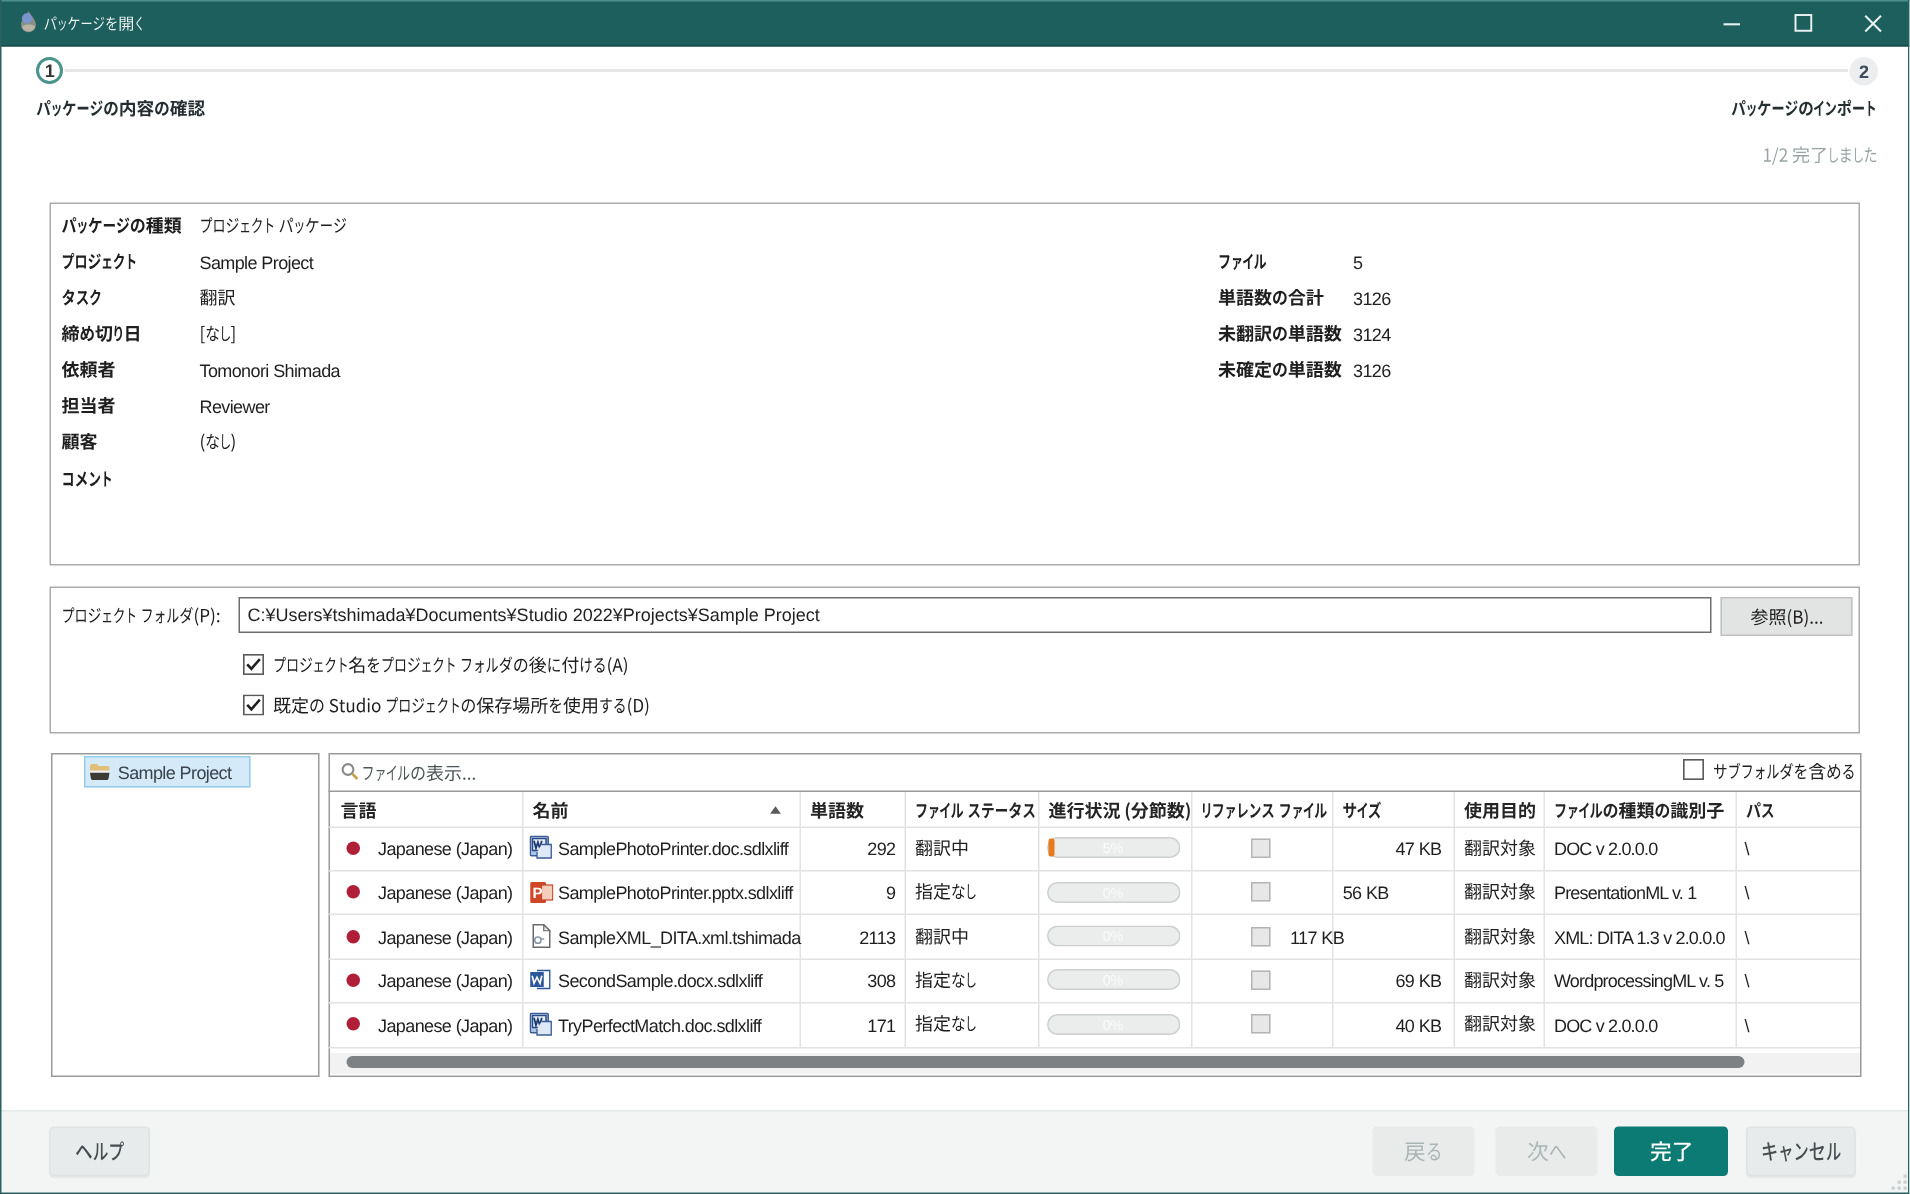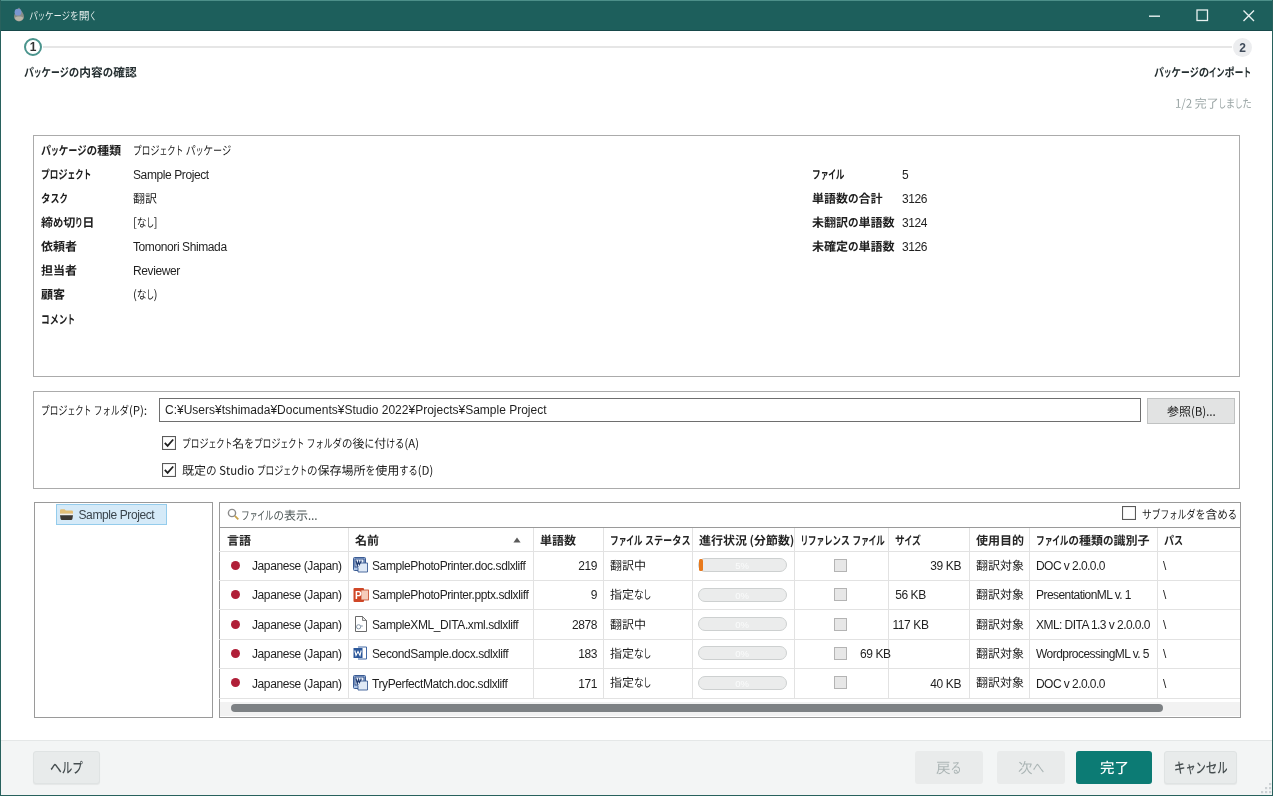--- a/index.html
+++ b/index.html
@@ -425,33 +425,33 @@
 <div style="position:absolute;left:219px;top:580.0px;width:1021px;height:1px;background:#e2e2e2"></div>
 <div style="position:absolute;left:230.5px;top:560.7px;width:9px;height:9px;border-radius:50%;background:#b01f38"></div>
 <div class="lat" style="left:252px;top:559.9px">Japanese (Japan)</div>
 <svg class="abs" style="left:353px;top:557.2px" width="16" height="16" viewBox="0 0 16 16">
     <rect x="0.5" y="0.5" width="12" height="13" rx="1" fill="#aec6e8" stroke="#3b5c94"></rect>
     <rect x="2" y="2" width="9" height="8" fill="#e9f0fa" stroke="#2a4a85" stroke-width="1"></rect>
     <path d="M3 3.5 L4.3 8.5 L5.6 4.5 L6.9 8.5 L8.2 3.5" stroke="#1f3a70" stroke-width="1.2" fill="none"></path>
     <path d="M8 6 L14.5 6 L14.5 15 L5 15 L5 11" fill="#dfe9f6" stroke="#3b5c94" stroke-width="0.9"></path>
   </svg>
 <div class="lat" style="left:372px;top:559.9px">SamplePhotoPrinter.doc.sdlxliff</div>
-<div class="lat" style="left:480px;top:559.9px;width:117px;text-align:right">219</div>
+<div class="lat" style="left:480px;top:559.9px;width:117px;text-align:right">292</div>
 <svg class="jt" style="left:610.0px;top:558.7px" width="36.00" height="14.16" viewBox="0 -900 3000 1180" fill="#1f1f1f">
     <use href="#g58" x="0"></use>
     <use href="#g59" x="1000"></use>
     <use href="#g142" x="2000"></use>
   </svg>
 <svg class="abs" style="left:697.5px;top:558.2px" width="89" height="14" viewBox="0 0 89 14">
 <rect x="0.5" y="0.5" width="88" height="13" rx="6.5" fill="#ebecec" stroke="#cdd0d0"></rect>
     <rect x="1" y="1" width="4" height="12" rx="1.5" fill="#e8791c"></rect>
 <text x="44" y="10.5" font-family="Liberation Sans" font-size="9.5" fill="#fafbfb" text-anchor="middle">5%</text>
   </svg>
 <div class="abs" style="left:833.5px;top:558.7px;width:13px;height:13px;background:#e7e7e7;border:1px solid #b4b4b4"></div>
-<div class="lat" style="left:860px;top:559.9px;width:101px;text-align:right">39 KB</div>
+<div class="lat" style="left:860px;top:559.9px;width:101px;text-align:right">47 KB</div>
 <svg class="jt" style="left:976.0px;top:558.7px" width="48.00" height="14.16" viewBox="0 -900 4000 1180" fill="#1f1f1f">
     <use href="#g58" x="0"></use>
     <use href="#g59" x="1000"></use>
     <use href="#g143" x="2000"></use>
     <use href="#g144" x="3000"></use>
   </svg>
 <div class="lat n" style="left:1036px;top:559.9px">DOC v 2.0.0.0</div>
 <div class="lat" style="left:1163px;top:559.9px">\</div>
 <div style="position:absolute;left:219px;top:609.4px;width:1021px;height:1px;background:#e2e2e2"></div>
 <div style="position:absolute;left:230.5px;top:590.1px;width:9px;height:9px;border-radius:50%;background:#b01f38"></div>
@@ -485,63 +485,63 @@
 <div class="lat" style="left:1163px;top:589.3px">\</div>
 <div style="position:absolute;left:219px;top:638.8px;width:1021px;height:1px;background:#e2e2e2"></div>
 <div style="position:absolute;left:230.5px;top:619.5px;width:9px;height:9px;border-radius:50%;background:#b01f38"></div>
 <div class="lat" style="left:252px;top:618.7px">Japanese (Japan)</div>
 <svg class="abs" style="left:353px;top:616.0px" width="16" height="16" viewBox="0 0 16 16">
     <path d="M2.5 0.5 L9.5 0.5 L13.5 4.5 L13.5 15.5 L2.5 15.5 Z" fill="#fff" stroke="#6a6a6a"></path>
     <path d="M9.5 0.5 L9.5 4.5 L13.5 4.5 Z" fill="#e6e6e6" stroke="#6a6a6a" stroke-width="0.8"></path>
     <circle cx="5.6" cy="10.8" r="2.1" fill="none" stroke="#8899aa" stroke-width="1"></circle>
     <path d="M7.5 10 L9.8 10" stroke="#8899aa" stroke-width="1"></path>
   </svg>
-<div class="lat" style="left:372px;top:618.7px">SampleXML_DITA.xml.sdlxliff</div>
-<div class="lat" style="left:480px;top:618.7px;width:117px;text-align:right">2878</div>
+<div class="lat" style="left:372px;top:618.7px">SampleXML_DITA.xml.tshimada</div>
+<div class="lat" style="left:480px;top:618.7px;width:117px;text-align:right">2113</div>
 <svg class="jt" style="left:610.0px;top:617.5px" width="36.00" height="14.16" viewBox="0 -900 3000 1180" fill="#1f1f1f">
     <use href="#g58" x="0"></use>
     <use href="#g59" x="1000"></use>
     <use href="#g142" x="2000"></use>
   </svg>
 <svg class="abs" style="left:697.5px;top:617.0px" width="89" height="14" viewBox="0 0 89 14">
 <rect x="0.5" y="0.5" width="88" height="13" rx="6.5" fill="#ebecec" stroke="#cdd0d0"></rect>
 <text x="44" y="10.5" font-family="Liberation Sans" font-size="9.5" fill="#fafbfb" text-anchor="middle">0%</text>
   </svg>
 <div class="abs" style="left:833.5px;top:617.5px;width:13px;height:13px;background:#e7e7e7;border:1px solid #b4b4b4"></div>
-<div class="lat" style="left:860px;top:618.7px;width:101px;text-align:center">117 KB</div>
+<div class="lat" style="left:860px;top:618.7px;width:101px;text-align:left">117 KB</div>
 <svg class="jt" style="left:976.0px;top:617.5px" width="48.00" height="14.16" viewBox="0 -900 4000 1180" fill="#1f1f1f">
     <use href="#g58" x="0"></use>
     <use href="#g59" x="1000"></use>
     <use href="#g143" x="2000"></use>
     <use href="#g144" x="3000"></use>
   </svg>
 <div class="lat n" style="left:1036px;top:618.7px">XML: DITA 1.3 v 2.0.0.0</div>
 <div class="lat" style="left:1163px;top:618.7px">\</div>
 <div style="position:absolute;left:219px;top:668.2px;width:1021px;height:1px;background:#e2e2e2"></div>
 <div style="position:absolute;left:230.5px;top:648.9px;width:9px;height:9px;border-radius:50%;background:#b01f38"></div>
 <div class="lat" style="left:252px;top:648.1px">Japanese (Japan)</div>
 <svg class="abs" style="left:353px;top:645.4000000000001px" width="16" height="16" viewBox="0 0 16 16">
     <path d="M5 2 L13.5 2 L13.5 14 L5 14" fill="#fff" stroke="#2b579a" stroke-width="0.9"></path>
     <rect x="0.5" y="3" width="9" height="10" fill="#2b579a"></rect>
     <path d="M1.8 5.5 L3 10.5 L5 6.5 L7 10.5 L8.2 5.5" stroke="#fff" stroke-width="1.1" fill="none"></path>
   </svg>
 <div class="lat" style="left:372px;top:648.1px">SecondSample.docx.sdlxliff</div>
-<div class="lat" style="left:480px;top:648.1px;width:117px;text-align:right">183</div>
+<div class="lat" style="left:480px;top:648.1px;width:117px;text-align:right">308</div>
 <svg class="jt" style="left:610.0px;top:646.9px" width="40.81" height="14.16" viewBox="0 -900 3401 1180" fill="#1f1f1f">
     <use href="#g145" x="0"></use>
     <use href="#g96" x="1000"></use>
     <use href="#g61" transform="translate(2000 0) scale(0.814 1)"></use>
     <use href="#g28" transform="translate(2777 0) scale(0.660 1)"></use>
   </svg>
 <svg class="abs" style="left:697.5px;top:646.4px" width="89" height="14" viewBox="0 0 89 14">
 <rect x="0.5" y="0.5" width="88" height="13" rx="6.5" fill="#ebecec" stroke="#cdd0d0"></rect>
 <text x="44" y="10.5" font-family="Liberation Sans" font-size="9.5" fill="#fafbfb" text-anchor="middle">0%</text>
   </svg>
 <div class="abs" style="left:833.5px;top:646.9000000000001px;width:13px;height:13px;background:#e7e7e7;border:1px solid #b4b4b4"></div>
-<div class="lat" style="left:860px;top:648.1px;width:101px;">69 KB</div>
+<div class="lat" style="left:860px;top:648.1px;width:101px;text-align:right">69 KB</div>
 <svg class="jt" style="left:976.0px;top:646.9px" width="48.00" height="14.16" viewBox="0 -900 4000 1180" fill="#1f1f1f">
     <use href="#g58" x="0"></use>
     <use href="#g59" x="1000"></use>
     <use href="#g143" x="2000"></use>
     <use href="#g144" x="3000"></use>
   </svg>
 <div class="lat n" style="left:1036px;top:648.1px">WordprocessingML v. 5</div>
 <div class="lat" style="left:1163px;top:648.1px">\</div>
 <div style="position:absolute;left:219px;top:697.6px;width:1021px;height:1px;background:#e2e2e2"></div>
 <div style="position:absolute;left:230.5px;top:678.3px;width:9px;height:9px;border-radius:50%;background:#b01f38"></div>

